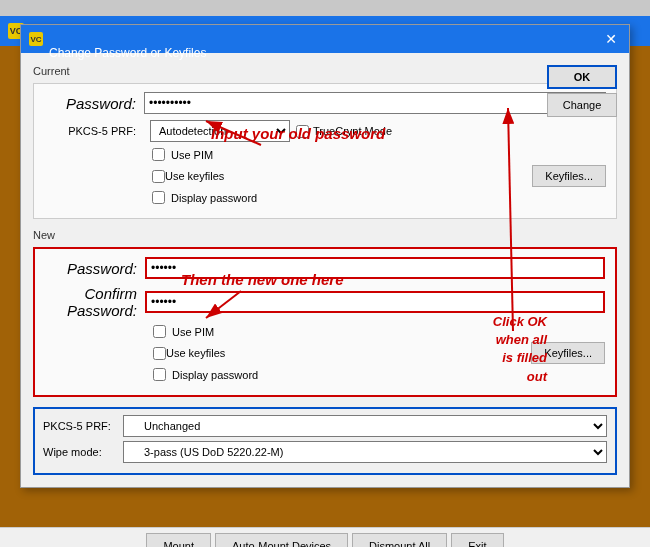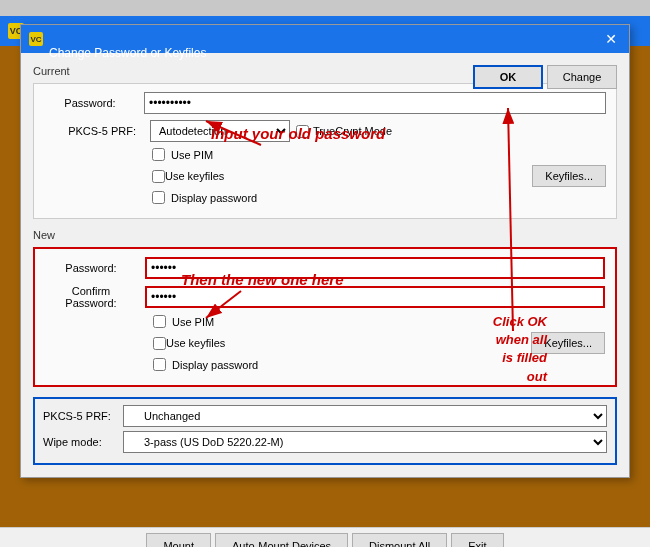--- a/index.html
+++ b/index.html
@@ -137,25 +137,26 @@
     }
 
     
     .form-row {
       display: flex;
       align-items: center;
       margin-bottom: 6px;
     }
     .form-label {
       width: 100px;
-      text-align: center;
+      text-align: right;
       padding-right: 8px;
-      font-size: 11px;
+      font-size: 15px;
       color: #000;
       flex-shrink: 0;
+      font-style: italic;
     }
     .form-input {
       flex: 1;
       height: 22px;
       border: 1px solid #7a7a7a;
       padding: 2px 4px;
       font-size: 12px;
       background: white;
     }
     .form-input.highlight {
@@ -209,21 +210,21 @@
       cursor: pointer;
       font-size: 11px;
     }
 
     
     .ok-cancel-col {
       position: absolute;
       right: 12px;
       top: 12px;
       display: flex;
-      flex-direction: row;
+      flex-direction: column;
       gap: 4px;
     }
     .ok-btn {
       width: 70px;
       height: 24px;
       background: #e1e1e1;
       border: 2px solid #0050c8;
       cursor: pointer;
       font-size: 11px;
       font-weight: bold;

